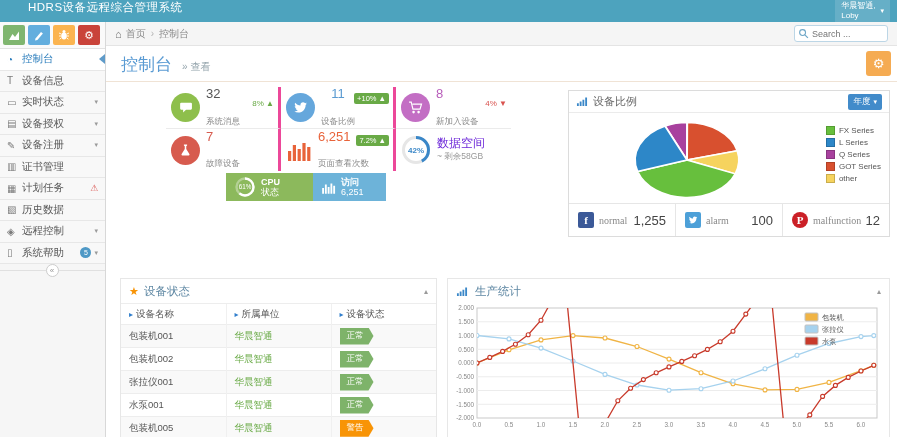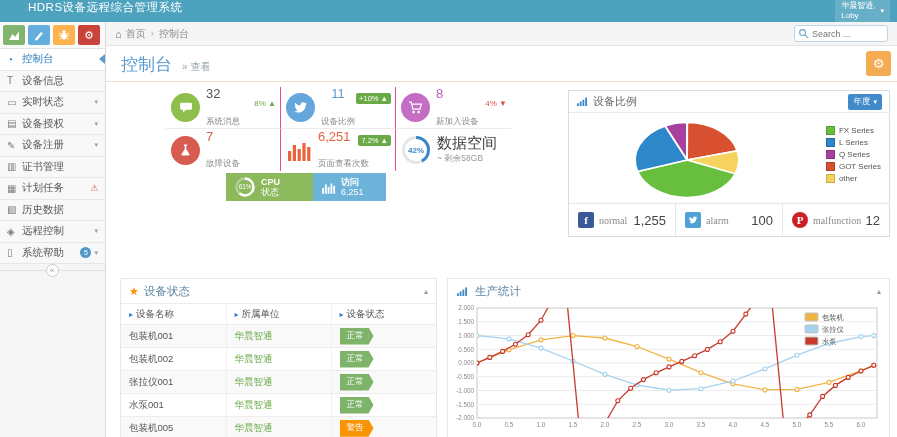--- a/index.html
+++ b/index.html
@@ -36,32 +36,32 @@
 .page-header{position:absolute;top:46px;left:106px;right:0;height:36px;background:#fff;border-bottom:1px solid #f0e3d5;padding:7px 0 0 15px;z-index:2}
 .page-title{font-size:17px;color:#5a9bd3;display:inline;font-weight:normal}
 .page-sub{font-size:10px;color:#95a5ad;margin-left:7px}
 .gear-btn{position:absolute;top:5px;right:6px;width:25px;height:25px;border-radius:3px;background:#f5ab52;color:#fff;font-size:13px;display:flex;align-items:center;justify-content:center;cursor:pointer}
 
 .dash{position:absolute;top:82px;left:106px;right:0;bottom:0;background:#fff}
 
 .tiles{position:absolute;left:60px;top:5px;width:345px}
 .tile-row{display:flex}
 .tile{position:relative;width:115px;height:42px;display:flex;align-items:center;padding:0 5px;background:#fff}
-.tile.c0,.tile.c1{border-right:1px solid #ec4899}
+.tile.c0,.tile.c1{border-right:3px solid #ec4899}
 .tile.r0{border-bottom:1px solid #ebebeb}
 .tile-circle{width:29px;height:29px;border-radius:50%;color:#fff;display:flex;align-items:center;justify-content:center;flex:0 0 29px}
 .tile-body{margin-left:6px}
 .tile-num{font-size:13px;line-height:1.05}
 .tile-label{font-size:8.5px;color:#8b8b8b;margin-top:15px;white-space:nowrap}
 .tile-delta{position:absolute;top:12px;right:4px;font-size:8px;white-space:nowrap}
 .tile-delta.badge-pos{top:7px}
 .delta-badge{background:#69aa46;color:#fff;border-radius:2px;padding:1px 3px;font-size:7.5px}
 .delta-up{color:#69aa46}
 .delta-down{color:#d9534f}
-.tile-label-big{font-size:15px;color:#404040;line-height:1.1}
+.tile-label-big{font-size:12px;color:#6d28d9;line-height:1.1}
 .tile-note{font-size:8.5px;color:#999;margin-top:1px}
 
 .strip{position:absolute;left:120px;top:91px;height:28px;display:flex;color:#fff}
 .seg{display:flex;align-items:center;padding:0 8px;gap:5px}
 .seg .l1{font-size:9px;font-weight:bold;line-height:1.15}
 .seg .l2{font-size:9px;line-height:1.15}
 
 .panel-hd{height:22px;border-bottom:1px solid #ebebeb;display:flex;align-items:center;padding:0 7px;font-size:11px;color:#676767;background:#fff}
 .hd-icon{color:#3a87c8;margin-right:5px;display:flex}
 .hd-btn{margin-left:auto;background:#428bca;color:#fff;font-size:8.5px;border-radius:2px;padding:2px 5px;cursor:pointer;white-space:nowrap}

